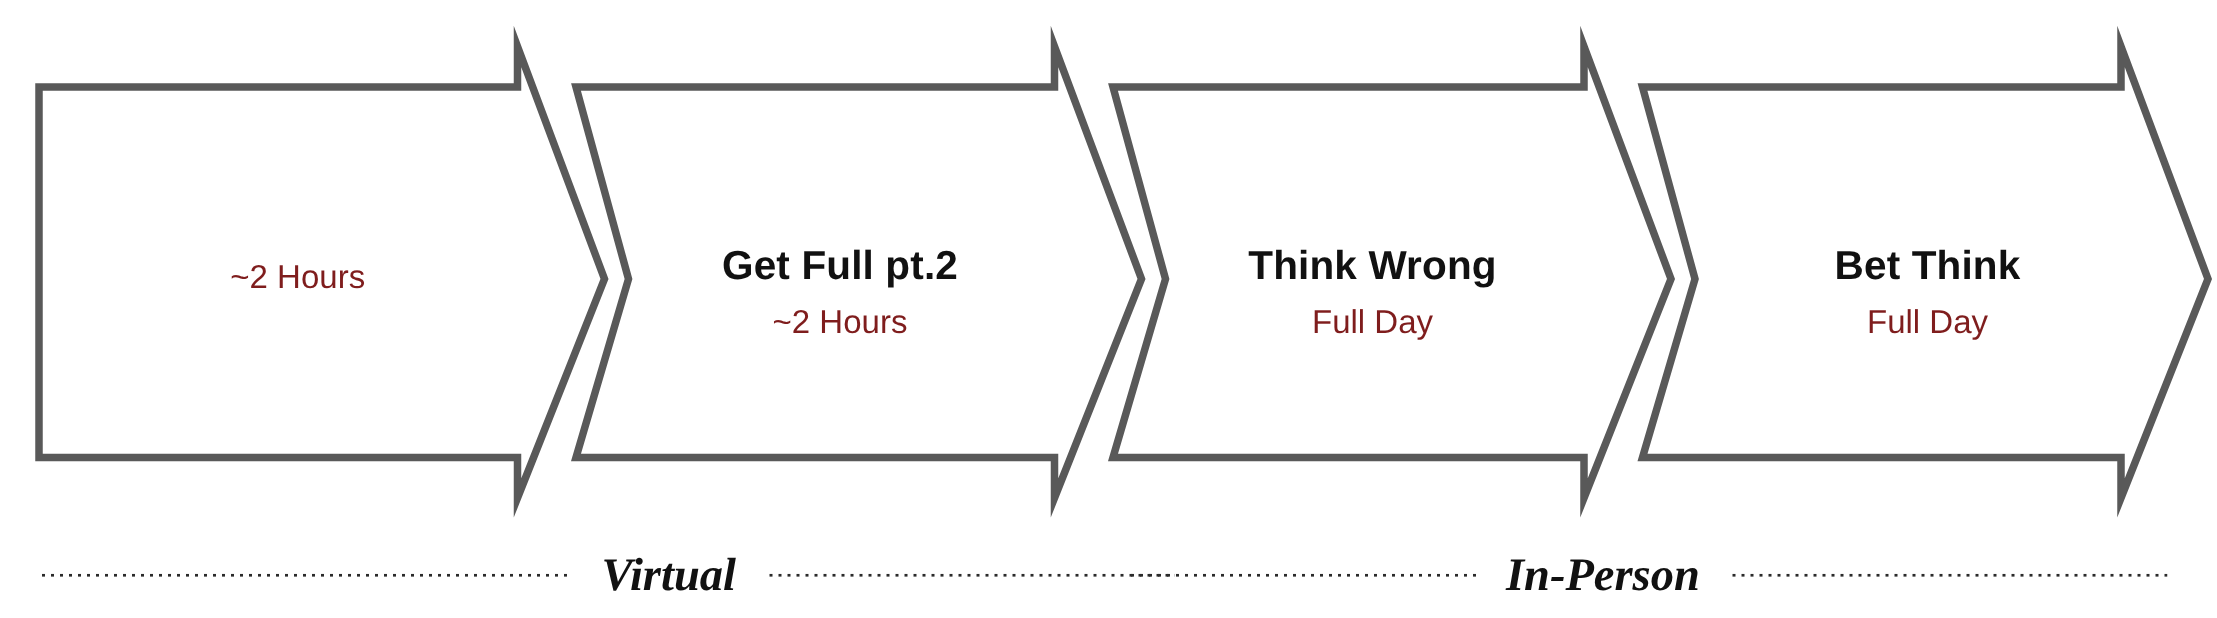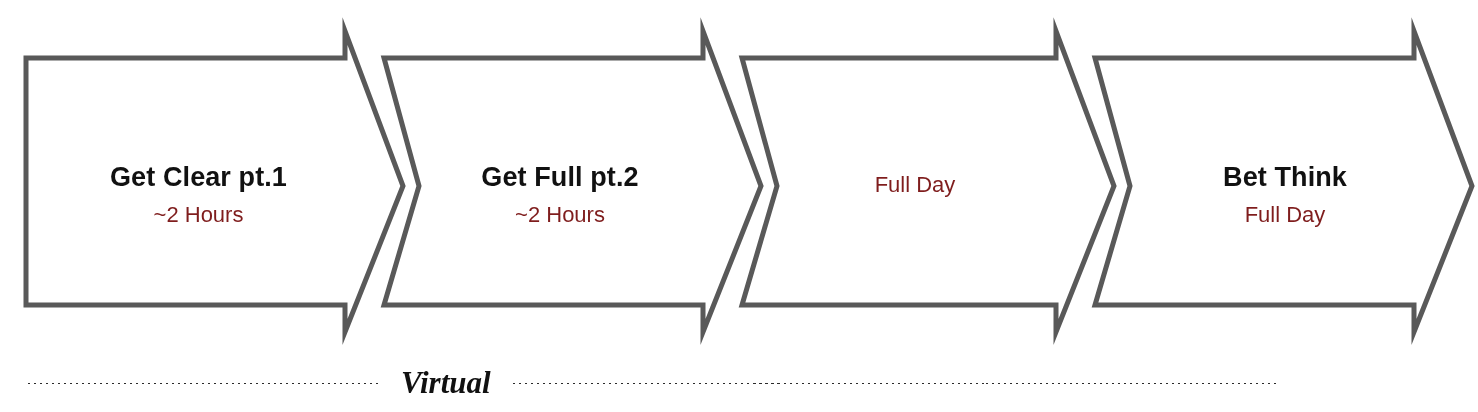--- a/index.html
+++ b/index.html
@@ -142,30 +142,30 @@
       <path class="chevron-shape" d="M 384 58 L 703 58 L 703 31 L 761 186 L 703 332 L 703 305 L 384 305 L 419 186 Z"></path>
 
       <path class="chevron-shape" d="M 742 58 L 1056 58 L 1056 31 L 1114 186 L 1056 332 L 1056 305 L 742 305 L 777 186 Z"></path>
 
       <path class="chevron-shape" d="M 1095 58 L 1414 58 L 1414 31 L 1472 186 L 1414 332 L 1414 305 L 1095 305 L 1130 186 Z"></path>
     </svg>
 
     <div class="step-label-layer">
 
       <div class="step-text" style="left:26px; top:162px; width:345px;">
-        <div class="step-title">Get Clear pt.1</div>
         <div class="step-duration">~2 Hours</div>
       </div>
 
       <div class="step-text" style="left:400px; top:162px; width:320px;">
         <div class="step-title">Get Full pt.2</div>
         <div class="step-duration">~2 Hours</div>
       </div>
 
       <div class="step-text" style="left:770px; top:162px; width:290px;">
+        <div class="step-title">Think Wrong</div>
         <div class="step-duration">Full Day</div>
       </div>
 
       <div class="step-text" style="left:1140px; top:162px; width:290px;">
         <div class="step-title">Bet Think</div>
         <div class="step-duration">Full Day</div>
       </div>
 
     </div>
   </div>
@@ -173,18 +173,19 @@
   <div class="caption-band">
 
     <div class="caption-group virtual">
       <span class="dot-rule left"></span>
       <span class="caption-text">Virtual</span>
       <span class="dot-rule right"></span>
     </div>
 
     <div class="caption-group inperson">
       <span class="dot-rule left"></span>
+      <span class="caption-text">In-Person</span>
       <span class="dot-rule right"></span>
     </div>
 
   </div>
 
 </div>
 
 </body></html>

